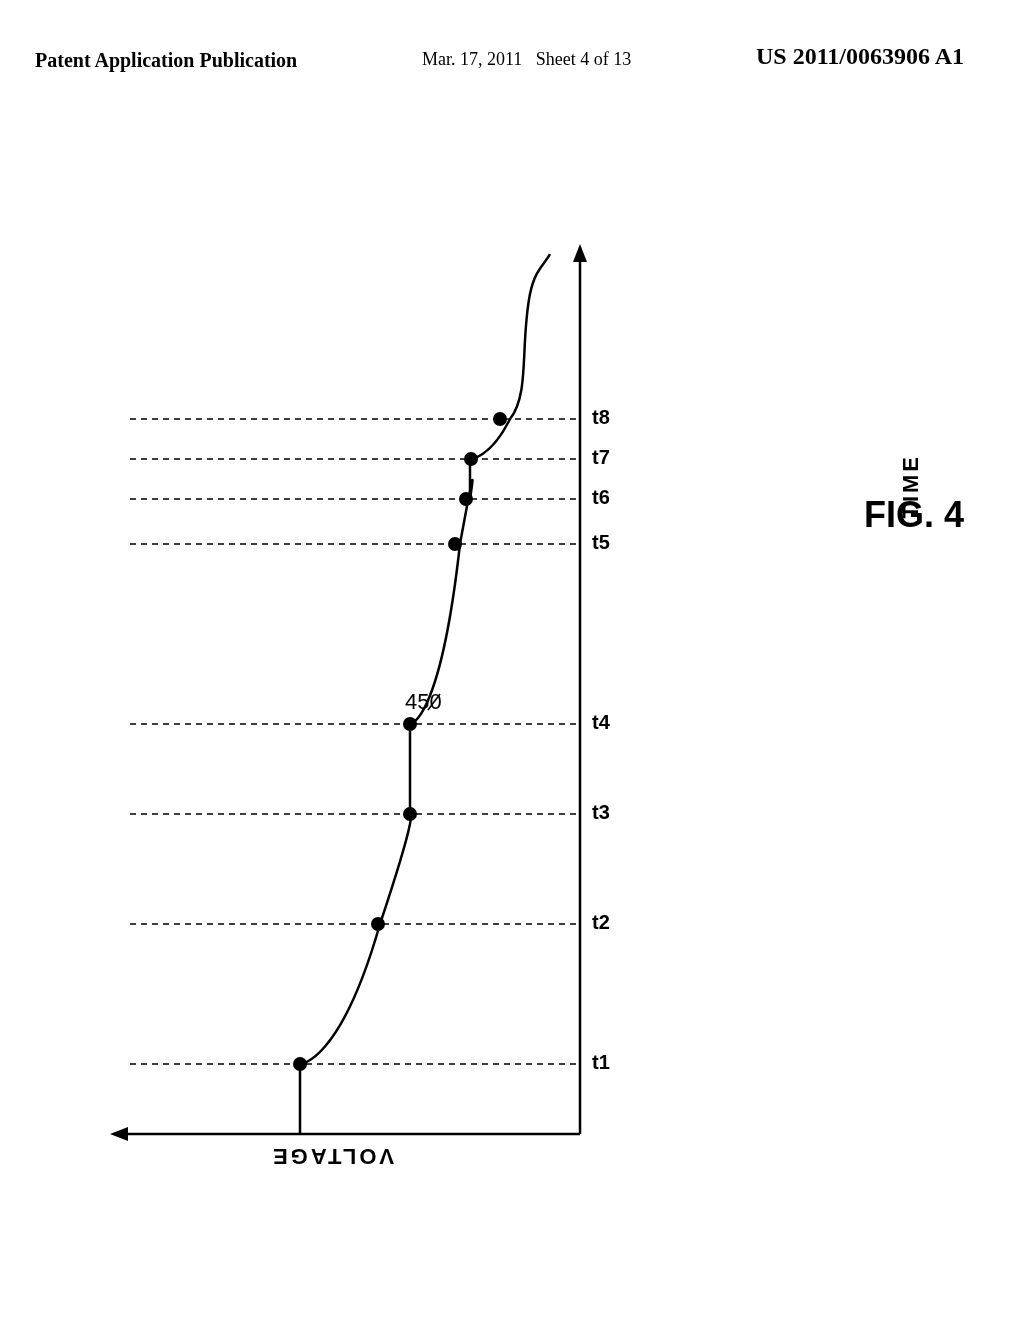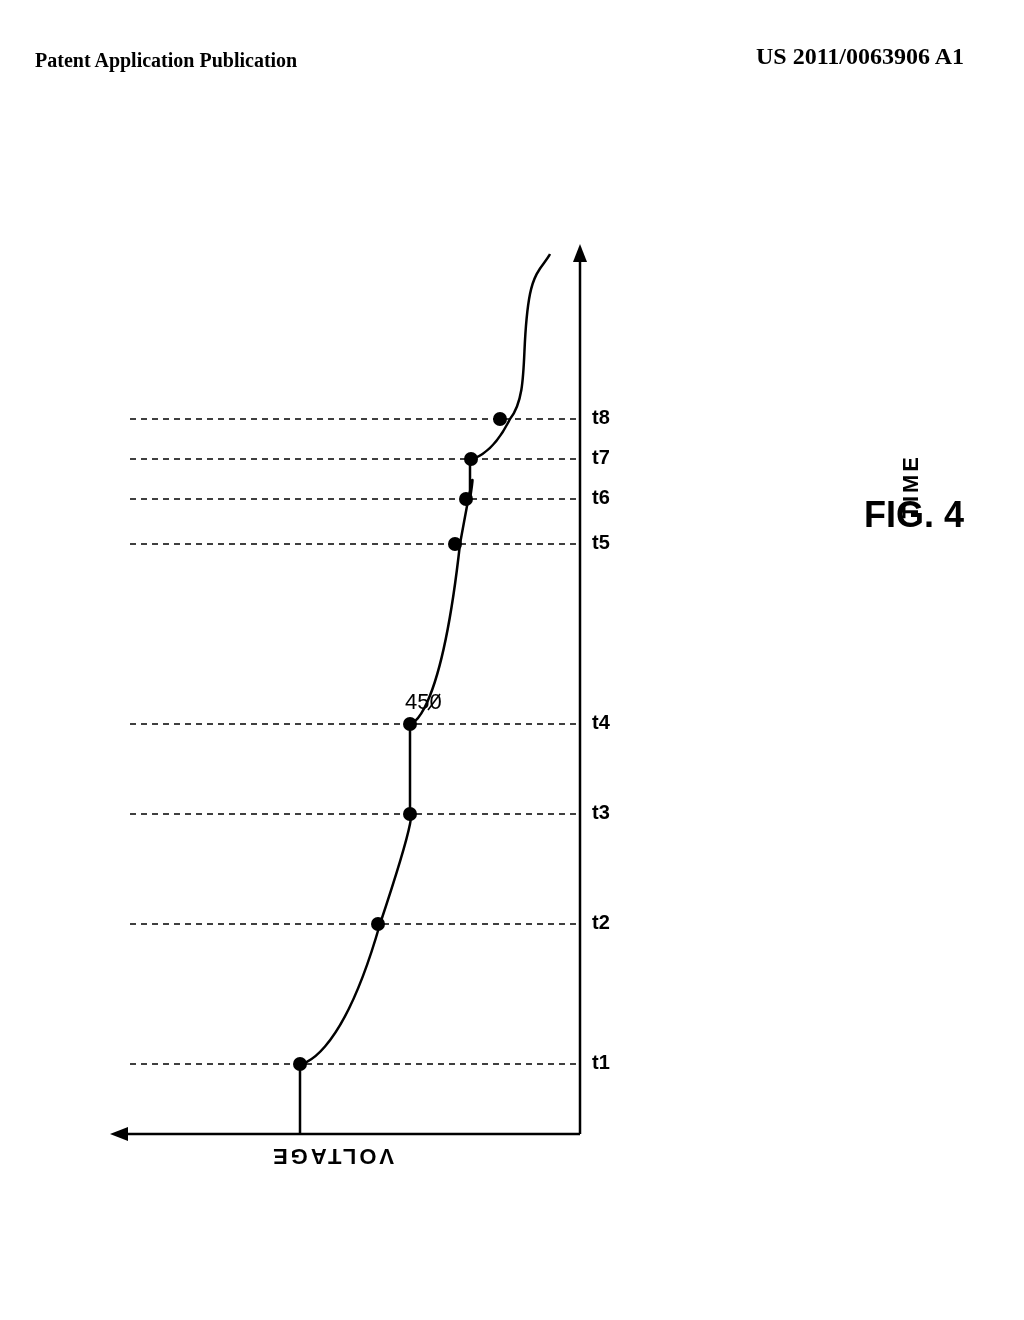--- a/index.html
+++ b/index.html
@@ -75,20 +75,24 @@
       left: 100px;
       width: 580px;
       height: 950px;
     }
   </style>
 </head>
 <body>
 
 <div class="header">
   <div class="header-left">Patent Application Publication</div>
+  <div class="header-center">
+    <span>Mar. 17, 2011</span>&nbsp;&nbsp;
+    <span>Sheet 4 of 13</span>
+  </div>
   <div class="header-right">US 2011/0063906 A1</div>
 </div>
 
 <div class="main-content">
 
   <div class="chart-area">
     <svg width="580" height="950" viewBox="0 0 580 950" xmlns="http://www.w3.org/2000/svg">
 
       <line x1="480" y1="900" x2="480" y2="20" stroke="black" stroke-width="2.5"></line>
 

